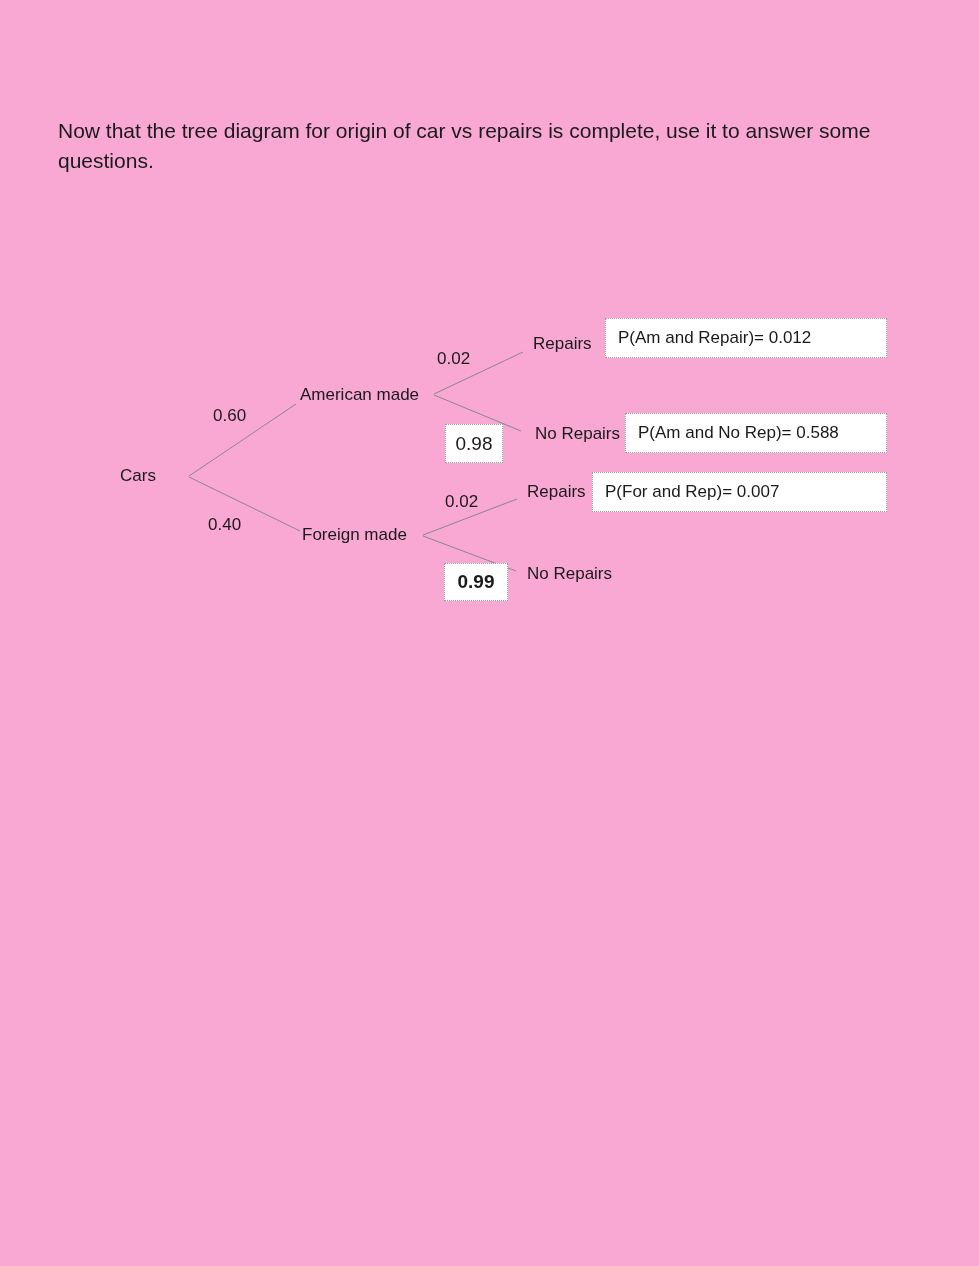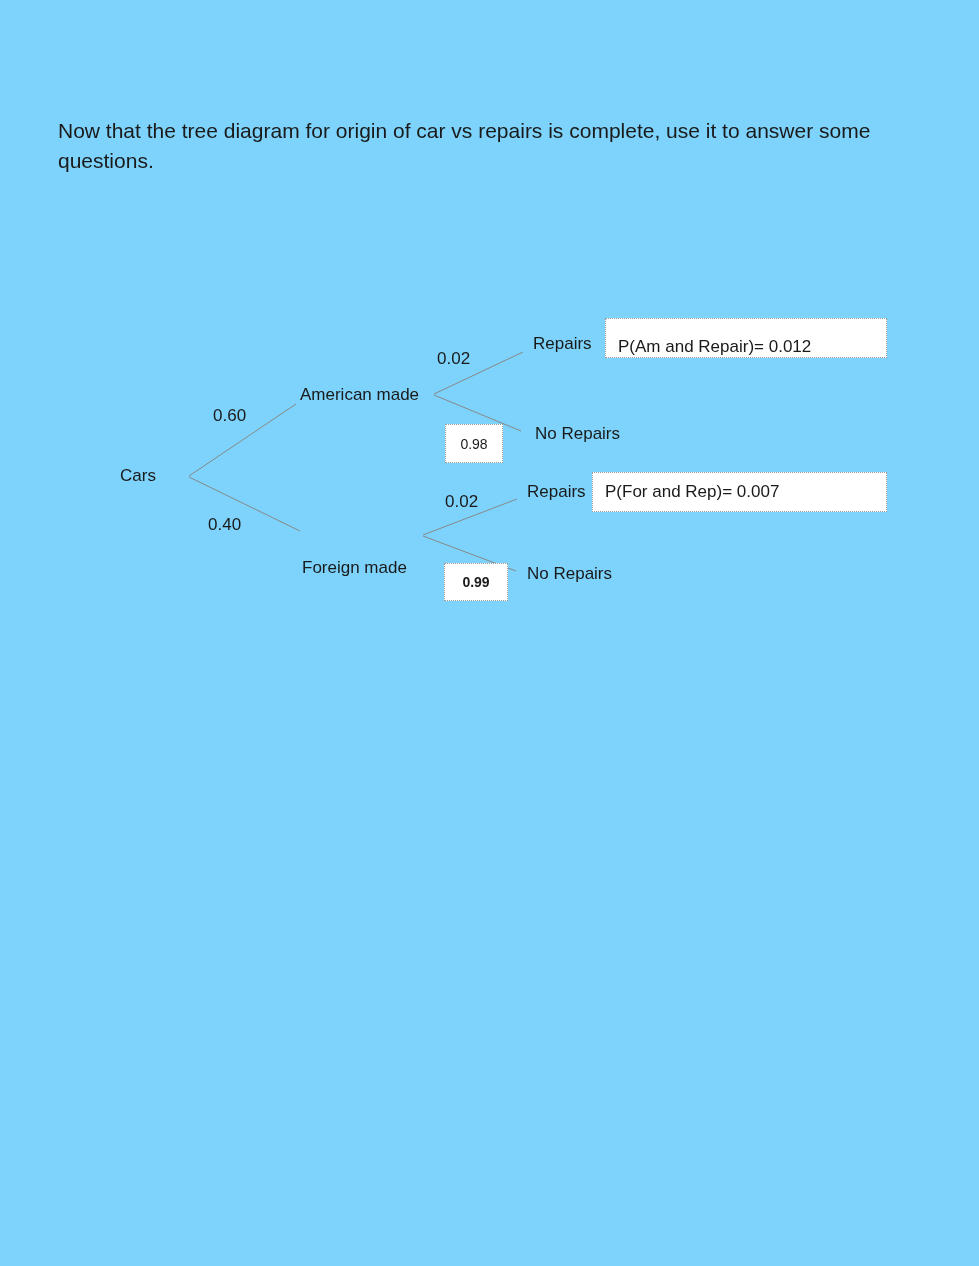--- a/index.html
+++ b/index.html
@@ -1,21 +1,21 @@
 <!DOCTYPE html>
 <html><head>
 <meta charset="utf-8">
 <style>
   * { margin: 0; padding: 0; box-sizing: border-box; }
   html, body { background: #ffffff; }
   .page {
     position: relative;
     width: 979px;
     height: 1266px;
-    background: #7dd3fc;
+    background: #f9a8d4;
     font-family: "Liberation Sans", sans-serif;
     color: #1a1a1a;
     overflow: hidden;
   }
   .intro-text {
     position: absolute;
     left: 58px;
     top: 116px;
     width: 818px;
     font-size: 21px;
@@ -34,21 +34,21 @@
     white-space: nowrap;
     color: #1a1a1a;
   }
   .prob-box {
     position: absolute;
     border: 1px dotted #999999;
     background: #ffffff;
     display: flex;
     align-items: center;
     justify-content: center;
-    font-size: 14px;
+    font-size: 19px;
     color: #1a1a1a;
   }
   .result-box {
     position: absolute;
     border: 1px dotted #999999;
     background: #ffffff;
     display: flex;
     align-items: center;
     padding-left: 12px;
     font-size: 17px;
@@ -71,37 +71,40 @@
     <line x1="423" y1="535" x2="517" y2="499" stroke="#888888" stroke-width="1"></line>
     <line x1="423" y1="536" x2="516" y2="571" stroke="#888888" stroke-width="1"></line>
   </svg>
 
   <div class="tree-label" style="left:120px; top:466px;">Cars</div>
 
   <div class="tree-label" style="left:213px; top:406px;">0.60</div>
   <div class="tree-label" style="left:208px; top:515px;">0.40</div>
 
   <div class="tree-label" style="left:300px; top:385px;">American made</div>
-  <div class="tree-label" style="left:302px; top:525px;margin-top:33px;">Foreign made</div>
+  <div class="tree-label" style="left:302px; top:525px;">Foreign made</div>
 
   <div class="tree-label" style="left:437px; top:349px;">0.02</div>
   <div class="tree-label" style="left:445px; top:492px;">0.02</div>
 
   <div class="prob-box" style="left:445px; top:424px; width:58px; height:39px;">
     <span>0.98</span>
   </div>
   <div class="prob-box" style="left:444px; top:563px; width:64px; height:38px;font-weight:bold;">
     <span>0.99</span>
   </div>
 
   <div class="tree-label" style="left:533px; top:334px;">Repairs</div>
   <div class="tree-label" style="left:535px; top:424px;">No Repairs</div>
   <div class="tree-label" style="left:527px; top:482px;">Repairs</div>
   <div class="tree-label" style="left:527px; top:564px;">No Repairs</div>
 
-  <div class="result-box" style="left:605px; top:318px; width:282px; height:40px;align-items:flex-end;">
+  <div class="result-box" style="left:605px; top:318px; width:282px; height:40px;">
     <span>P(Am and Repair)= 0.012</span>
+  </div>
+  <div class="result-box" style="left:625px; top:413px; width:262px; height:40px;">
+    <span>P(Am and No Rep)= 0.588</span>
   </div>
   <div class="result-box" style="left:592px; top:472px; width:295px; height:40px;">
     <span>P(For and Rep)= 0.007</span>
   </div>
 
 </div>
 
 </body></html>

